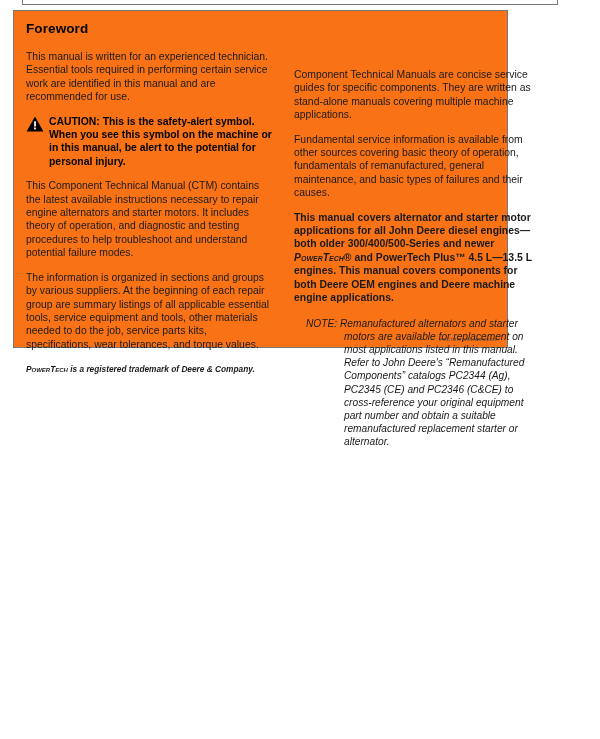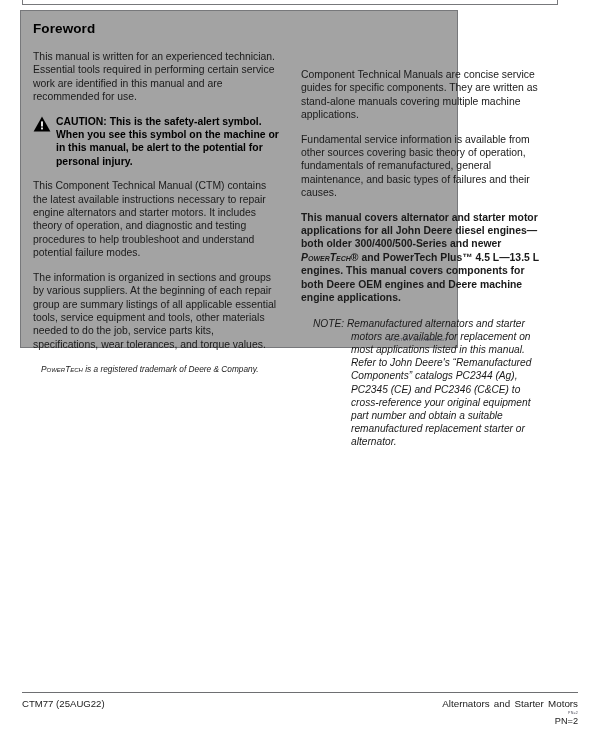--- a/index.html
+++ b/index.html
@@ -31,27 +31,27 @@
     height: 5px;
     border-left: 1px solid #77787b;
     border-right: 1px solid #77787b;
     border-bottom: 1px solid #77787b;
     box-sizing: border-box;
   }
 
   
   .content-frame {
     position: absolute;
-    left: 20px;
+    left: 13px;
     top: 10px;
-    width: 438px;
+    width: 495px;
     height: 338px;
     border: 1px solid #77787b;
     box-sizing: border-box;
-    background: #a3a3a3;
+    background: #f97316;
     padding: 10px 12px 0 12px;
   }
 
   .foreword-title {
     font-size: 13.5px;
     font-weight: bold;
     letter-spacing: 0.1px;
     margin: 0 0 14px 0;
     color: #000;
   }
@@ -103,21 +103,22 @@
 
   
   .trademark-wrap {
     margin-top: 13px;
   }
   .trademark {
     font-size: 8.3px;
     line-height: 11px;
     font-style: italic;
     color: #1a1a1a;
-    margin: 8px;
+    margin: 0;
+    font-weight: bold;
   }
   .smallcaps {
     font-variant: small-caps;
   }
 
   
   .note {
     font-size: 10.2px;
     line-height: 13.2px;
     font-style: italic;
@@ -232,24 +233,14 @@
         <p class="note"><span class="note-label">NOTE:</span><span> Remanufactured alternators and starter motors are available for replacement on most applications listed in this manual.  Refer to John Deere's “Remanufactured Components” catalogs PC2344 (Ag), PC2345 (CE) and PC2346 (C&amp;CE) to cross-reference your original equipment part number and obtain a suitable remanufactured replacement starter or alternator.</span></p>
 
       </div>
 
     </div>
 
     <div class="ref-code">IFC,CTM77 -19-17AUG22-1/1</div>
 
   </div>
 
-  <div class="footer">
-    <div class="footer-row">
-      <div class="footer-left">CTM77 (25AUG22)</div>
-      <div class="footer-right">
-        <div class="footer-title">Alternators and Starter Motors</div>
-        <div class="footer-code">PN=2</div>
-        <div class="footer-pn">PN=2</div>
-      </div>
-    </div>
-  </div>
 
 </div>
 
 </body></html>

